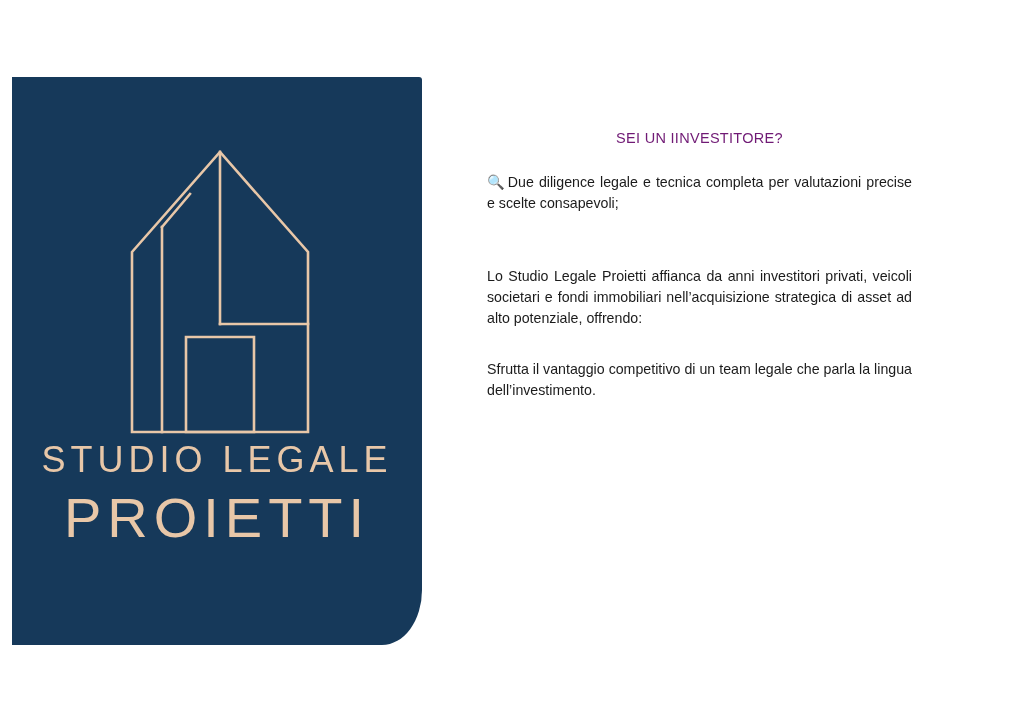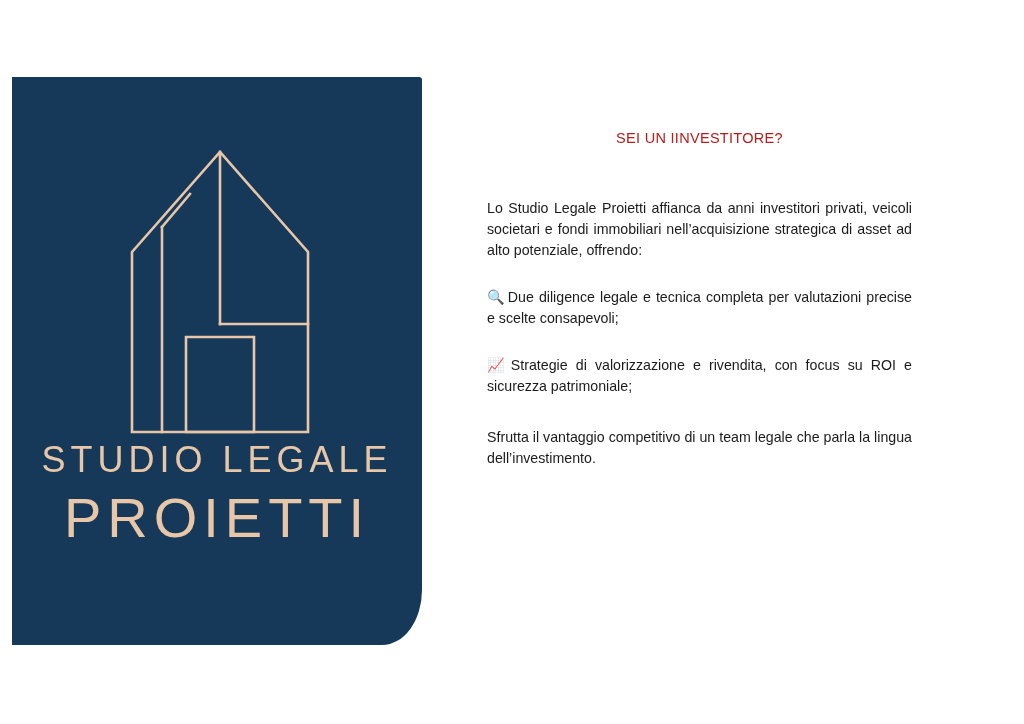--- a/index.html
+++ b/index.html
@@ -67,21 +67,21 @@
 
   
   .content {
     position: absolute;
     left: 487px;
     top: 120px;
     width: 425px;
   }
   .heading {
     font-size: 14.5px;
-    color: #b91c1c;
+    color: #701a75;
     text-align: center;
     letter-spacing: 0.3px;
     margin: 0 0 0 0;
     padding-top: 10px;
     font-weight: 400;
   }
   .para {
     font-size: 14.2px;
     line-height: 21px;
     color: #1b1b1b;
@@ -132,29 +132,26 @@
         <div class="logo-line2">PROIETTI</div>
       </div>
 
     </div>
   </div>
 
   <div class="content">
 
     <div class="heading">SEI UN IINVESTITORE?</div>
 
-    <p class="para intro">Lo Studio Legale Proietti affianca da anni investitori privati, veicoli societari e fondi immobiliari nell’acquisizione strategica di asset ad alto potenziale, offrendo:</p>
-
     <p class="para bullet">
       <span class="glyph">🔍</span><span>Due diligence legale e tecnica completa per valutazioni precise e scelte consapevoli;</span>
     </p>
 
+    <p class="para intro">Lo Studio Legale Proietti affianca da anni investitori privati, veicoli societari e fondi immobiliari nell’acquisizione strategica di asset ad alto potenziale, offrendo:</p>
 
-    <p class="para bullet">
-      <span class="glyph">📈</span><span>Strategie di valorizzazione e rivendita, con focus su ROI e sicurezza patrimoniale;</span>
-    </p>
+
 
 
     <p class="para closing">Sfrutta il vantaggio competitivo di un team legale che parla la lingua dell’investimento.</p>
 
   </div>
 
 </div>
 
 </body></html>

